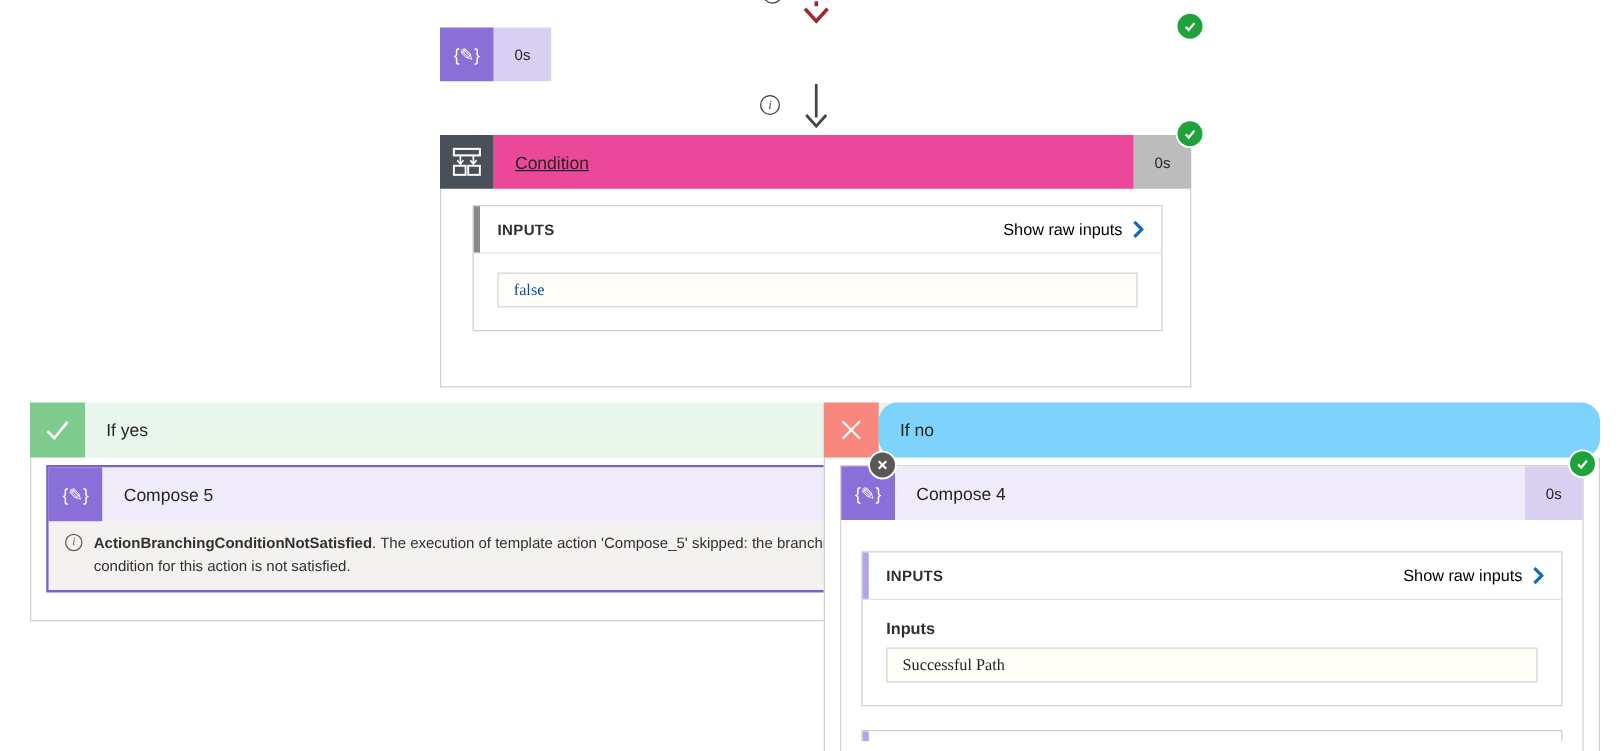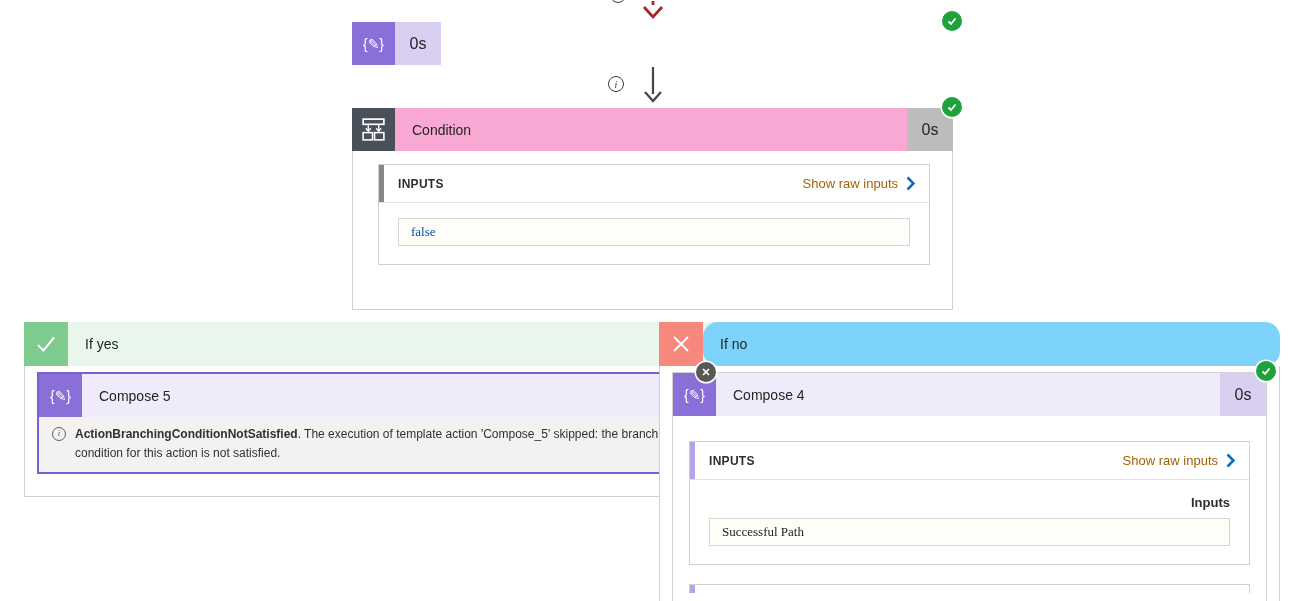--- a/index.html
+++ b/index.html
@@ -17,44 +17,44 @@
     border:1.4px solid #3b3a39;display:flex;align-items:center;justify-content:center;
     font-size:10px;font-style:italic;font-family:"Liberation Serif",serif;color:#3b3a39;background:#fff;
     box-sizing:border-box;
   }
   
   .action-header{display:flex;height:43px;position:relative;}
   .a-icon{width:43px;min-width:43px;display:flex;align-items:center;justify-content:center;color:#fff;font-size:14px;}
   .a-icon.purple{background:#8b6fd8;}
   .a-icon.slate{background:#49505a;}
   .a-title{flex:1;display:flex;align-items:center;padding-left:17px;font-size:14px;color:#252423;}
-  .a-dur{width:46px;min-width:46px;display:flex;align-items:center;justify-content:center;font-size:16px;}
+  .a-dur{width:46px;min-width:46px;display:flex;align-items:center;justify-content:center;font-size:12px;}
   .theme-purple .a-title{background:#efebfa;}
   .theme-purple .a-dur{background:#d8cff1;}
-  .theme-gray .a-title{background:#f9a8d4;}
+  .theme-gray .a-title{background:#ec4899;text-decoration:underline;}
   .theme-gray .a-dur{background:#bcbcbc;}
   .badge{
     position:absolute;width:20px;height:20px;border-radius:50%;right:-9px;top:-11px;
     display:flex;align-items:center;justify-content:center;box-shadow:0 0 0 1.5px #ffffff;z-index:3;
   }
   .badge.green{background:#1ea33c;}
   .badge.dark{background:#595856;}
   
   .panel-body{background:#fff;border:1px solid #d2d0ce;border-top:none;box-sizing:border-box;}
   .cond-body{height:159px;padding:13px 22px 0 25px;}
-  .io-panel{position:relative;border:1px solid #d2d0ce;background:#fff;text-align:right;}
+  .io-panel{position:relative;border:1px solid #d2d0ce;background:#fff;}
   .io-accent{position:absolute;left:0;top:0;width:5px;height:37px;}
   .io-accent.gray{background:#8a8886;}
   .io-accent.lilac{background:#b5a3e8;}
   .io-header{
     height:37px;display:flex;align-items:center;justify-content:space-between;
     padding:0 14px 0 19px;border-bottom:1px solid #e3e1df;
   }
   .io-title{font-size:12px;font-weight:bold;letter-spacing:.3px;color:#2f2e2d;}
-  .show-raw{display:flex;align-items:center;gap:8px;font-size:13px;color:#a16207;cursor:pointer;}
+  .show-raw{display:flex;align-items:center;gap:8px;font-size:13px;color:#000000;cursor:pointer;}
   .io-content{padding:15px 19px 18px;}
   .field-label{font-size:13px;font-weight:bold;color:#2f2e2d;margin-bottom:8px;}
   .code-box{
     border:1px solid #d8d6d3;background:#fefdf8;height:28px;display:flex;align-items:center;
     padding:0 12px;font-family:Liberation Serif, serif;font-size:13px;
     box-sizing:border-box;
   }
   .code-blue{color:#0451a5;}
   .code-dark{color:#242424;}
   

